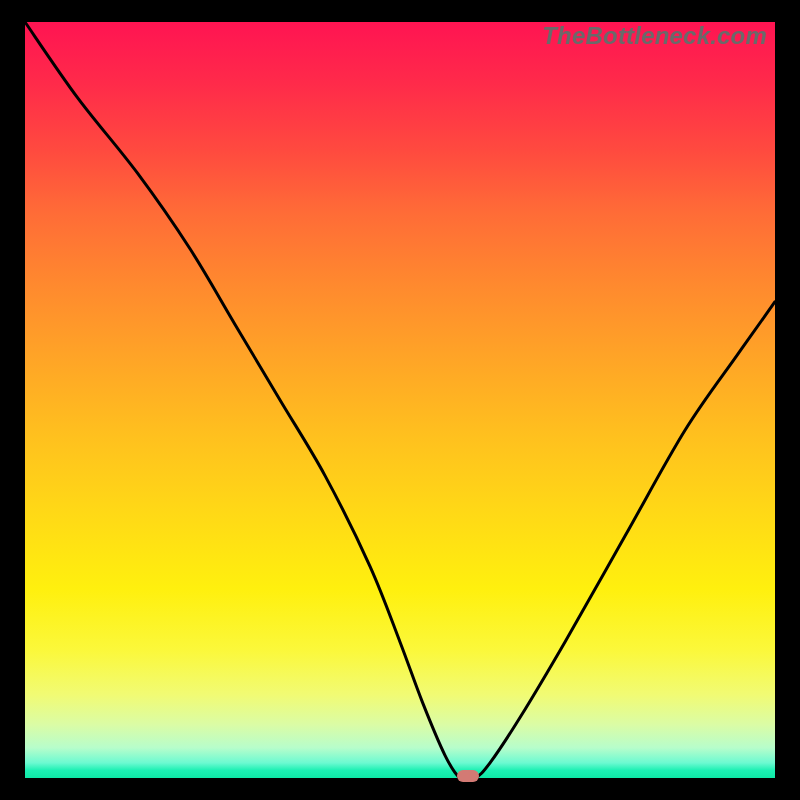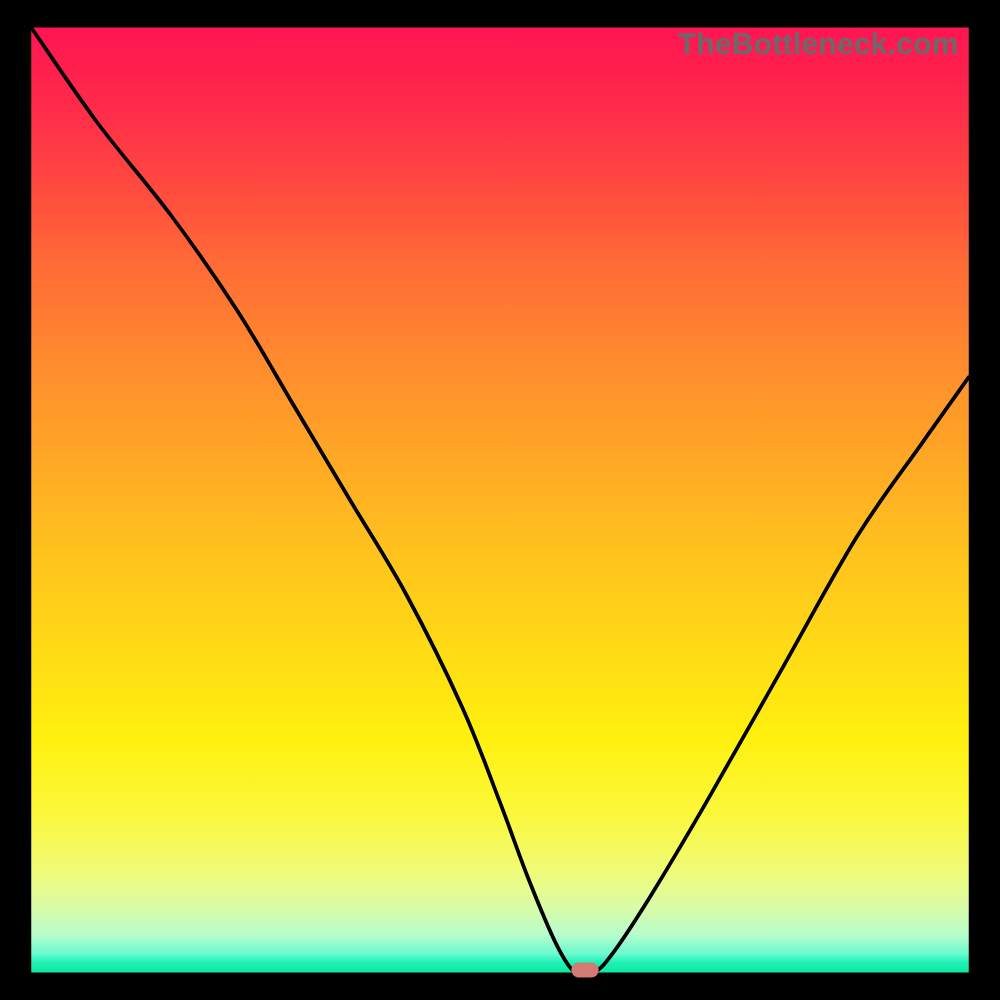--- a/index.html
+++ b/index.html
@@ -27,20 +27,21 @@
       #ffd916 65%,
       #fff00e 75%,
       #fbf83a 83%,
       #f1fb74 89%,
       #dafca6 93%,
       #b7fdcb 96%,
       #6cfad1 98%,
       #1cf0b3 99%,
       #0ee8a6 100%
     );
+    font-style: italic;
   }
   .watermark {
     position: absolute;
     top: 0px;
     right: 8px;
     font-family: Arial, Helvetica, sans-serif;
     font-size: 24px;
     font-weight: bold;
     color: #6a6a6a;
     letter-spacing: 0.2px;

